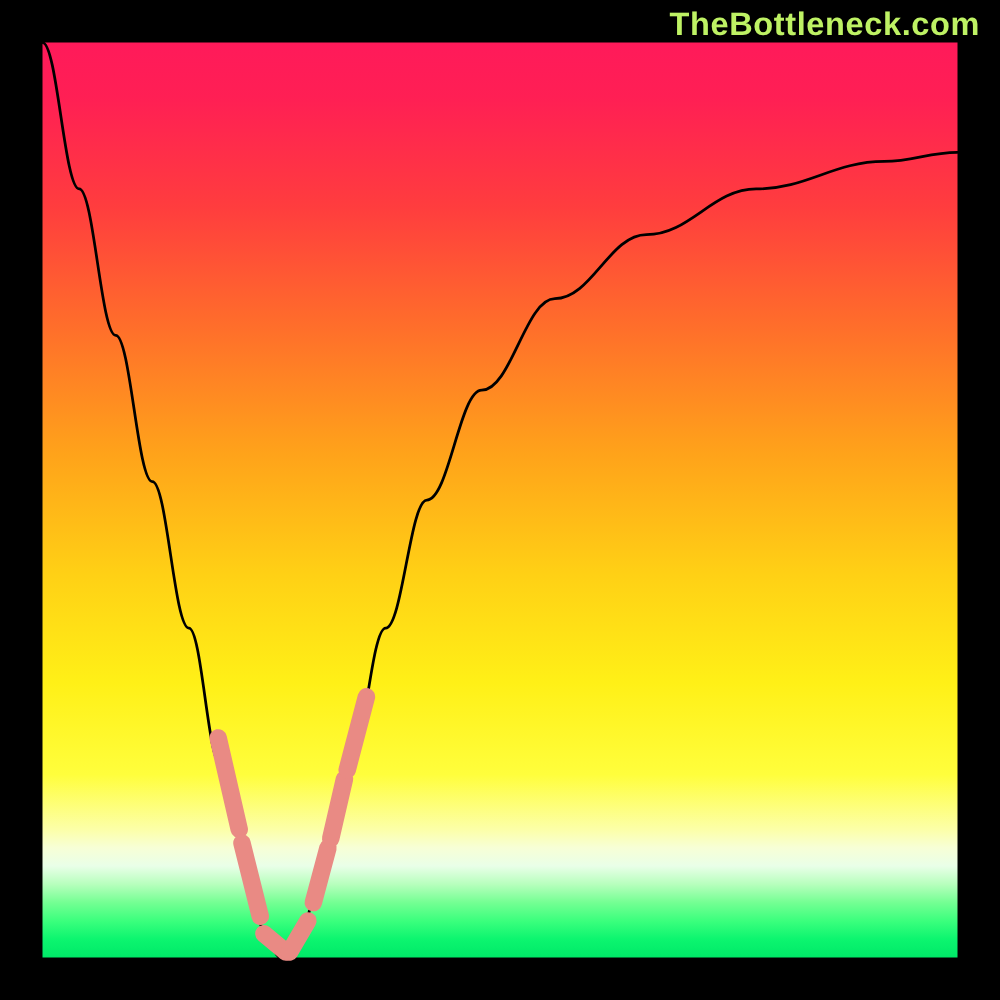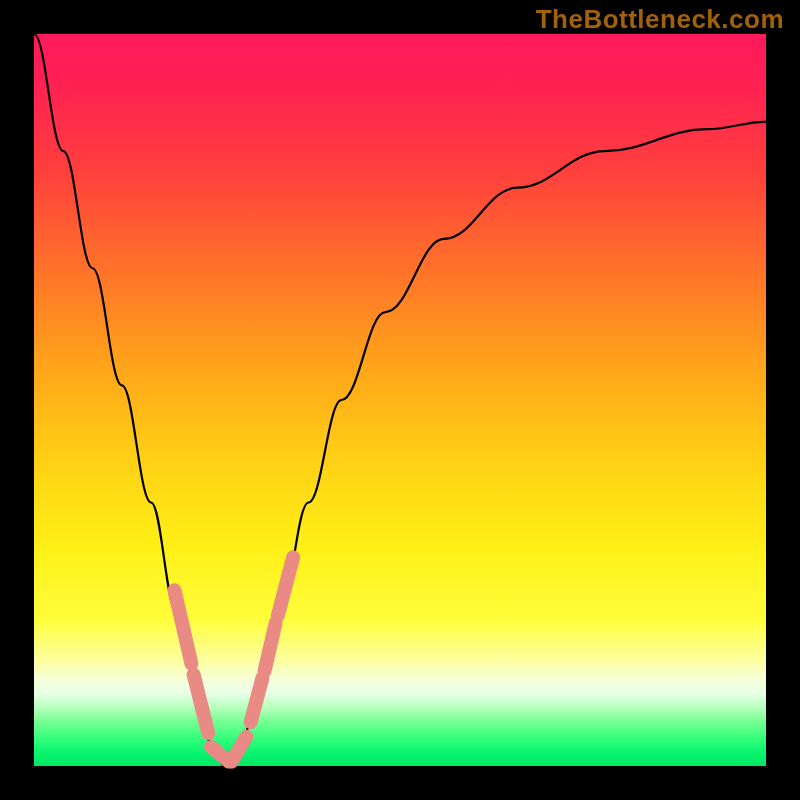--- a/index.html
+++ b/index.html
@@ -18,21 +18,21 @@
     height: 800px;
     background: #000;
   }
   .watermark {
     position: absolute;
     top: 4px;
     right: 16px;
     font-family: Arial, Helvetica, sans-serif;
     font-size: 26px;
     font-weight: 600;
-    color: #a16207;
+    color: #bef264;
     letter-spacing: 0.5px;
   }
   svg {
     position: absolute;
     top: 0;
     left: 0;
   }
 </style>
 </head>
 <body>

